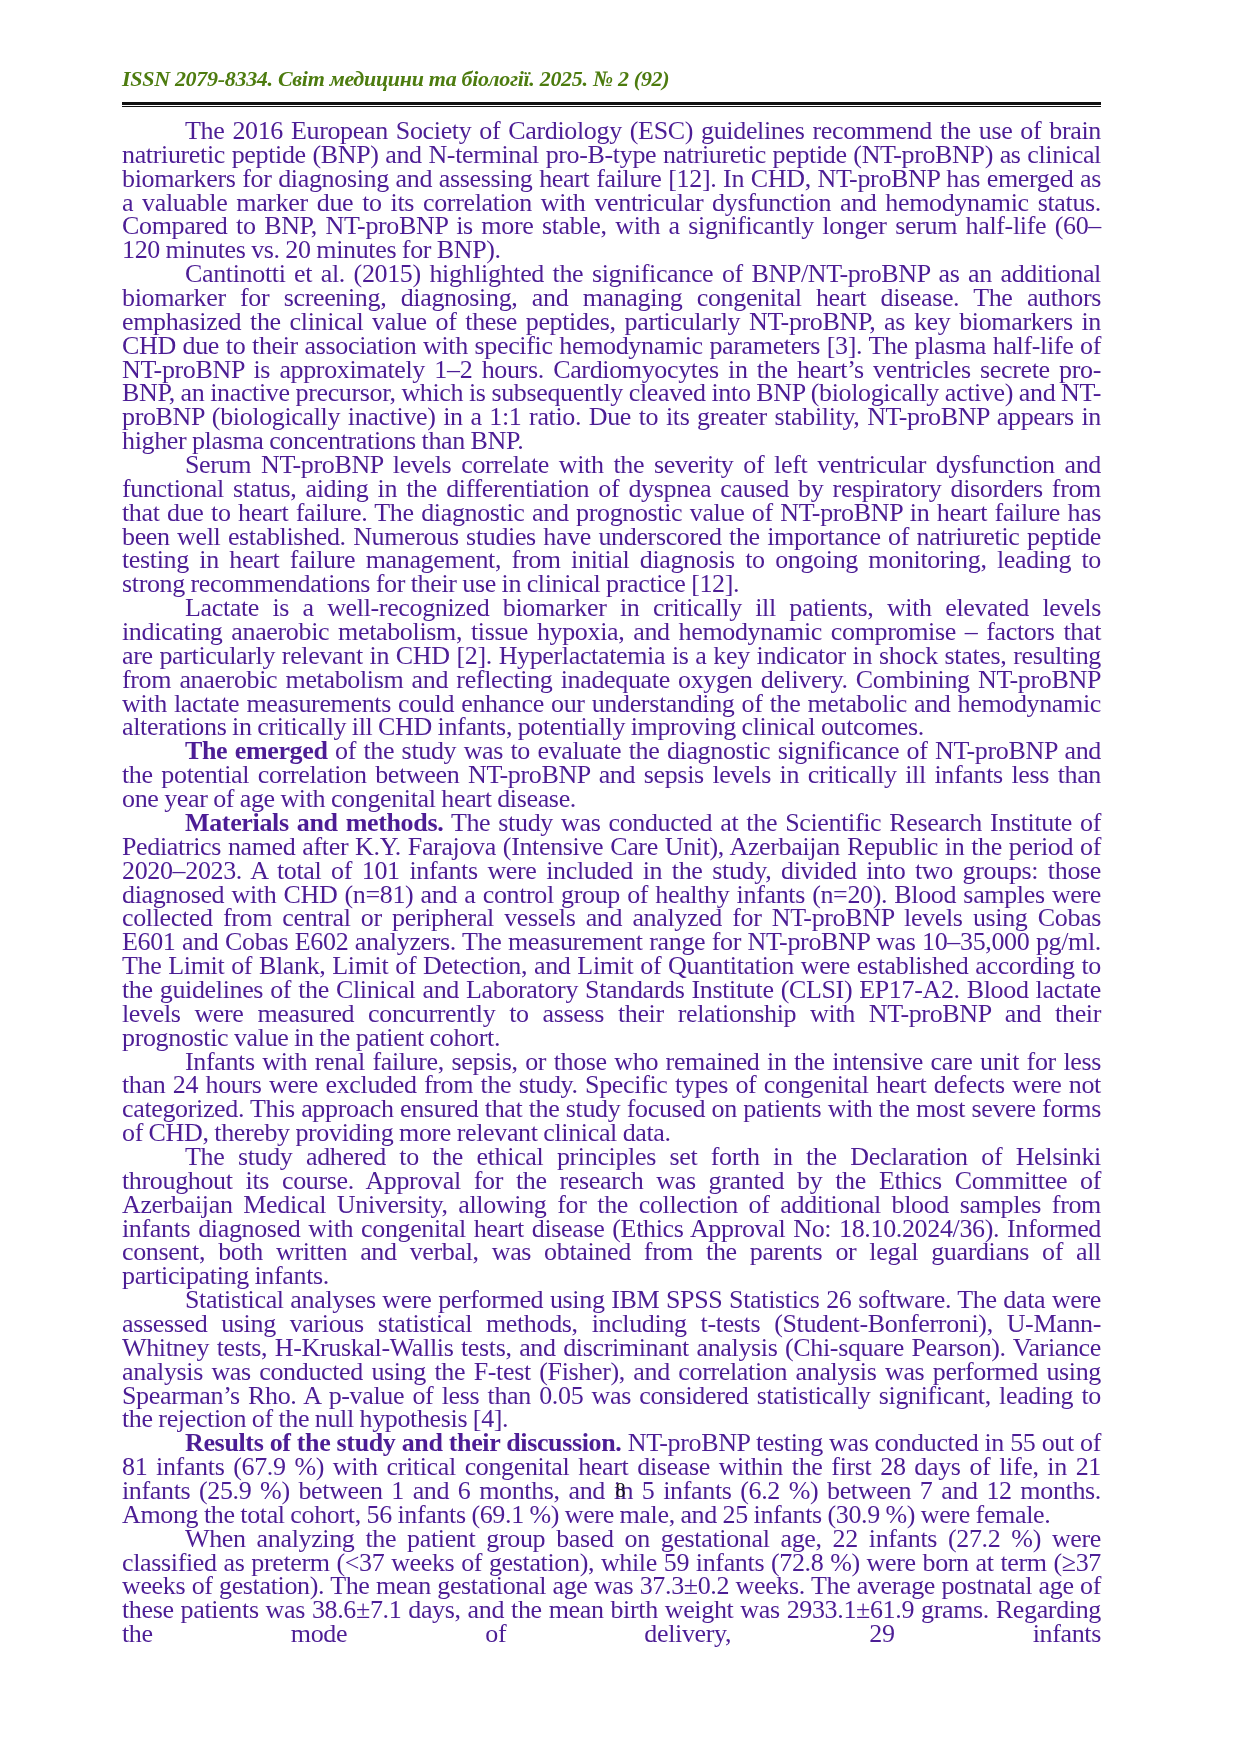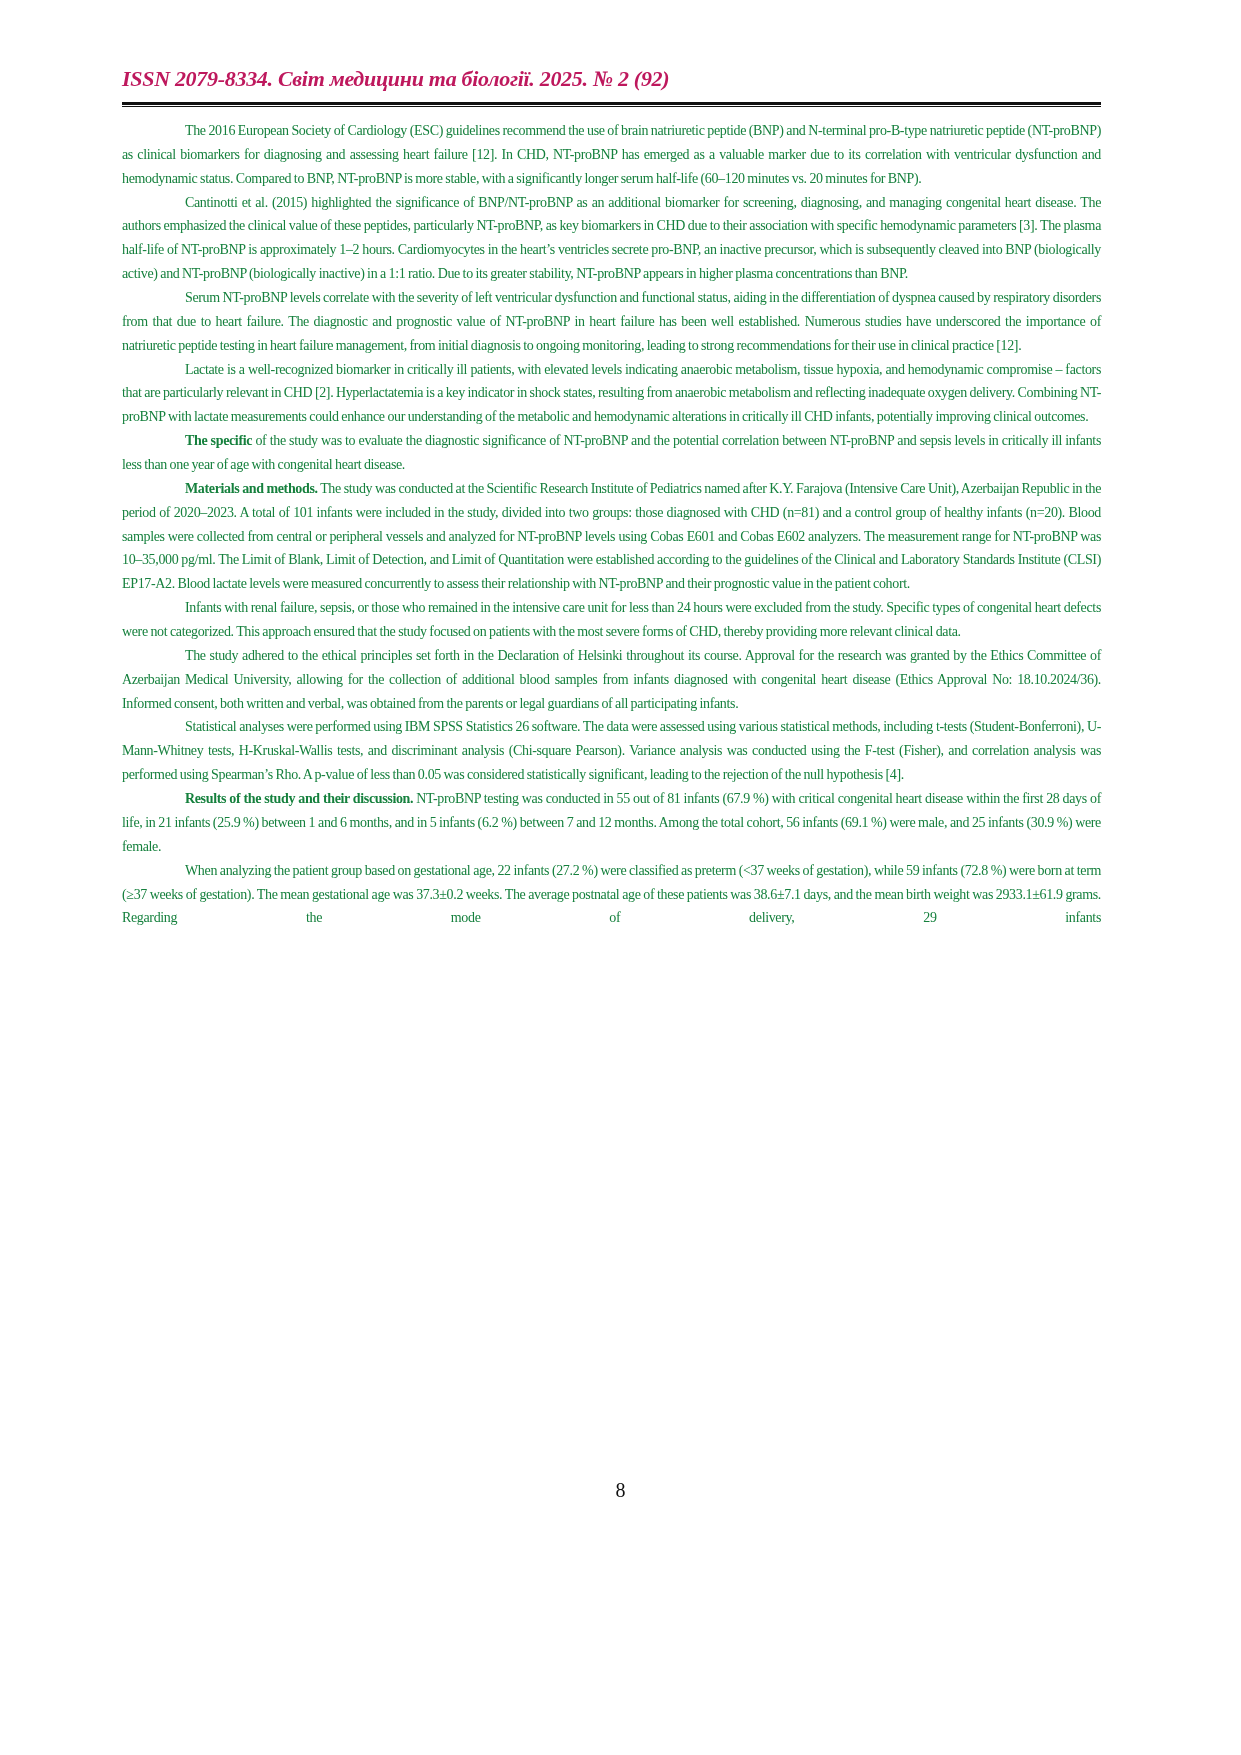--- a/index.html
+++ b/index.html
@@ -1,34 +1,34 @@
 <!DOCTYPE html>
 <html><head>
 <meta charset="utf-8">
 <style>
   html, body { margin: 0; padding: 0; background: #ffffff; }
   body { width: 1241px; height: 1755px; position: relative; overflow: hidden; }
   .page { position: absolute; left: 0; top: 0; width: 1241px; height: 1755px; background: #fff; color: #111; }
   .running-head {
     position: absolute; left: 122px; top: 66px; width: 978px;
     font-family: "Liberation Serif", serif; font-style: italic; font-weight: bold;
-    font-size: 22px; line-height: 26px; color: #be185d; letter-spacing: -0.3px;
+    font-size: 22px; line-height: 26px; color: #4d7c0f; letter-spacing: -0.3px;
   }
   .head-rule {
     position: absolute; left: 122px; top: 102px; width: 979px; height: 0;
     border-top: 3px solid #111;
   }
   .head-rule-thin {
     position: absolute; left: 122px; top: 106px; width: 979px; height: 0;
     border-top: 1px solid #111;
   }
   .body-text {
     position: absolute; left: 122px; top: 119px; width: 979px;
-    font-family: "Liberation Serif", serif; font-size: 14px; line-height: 23.86px;
-    color: #15803d;
+    font-family: "Liberation Serif", serif; font-size: 26px; line-height: 23.86px;
+    color: #4c1d95;
   }
   .body-text p {
     margin: 0; text-align: justify; text-indent: 63px; letter-spacing: -0.35px;
     word-spacing: -0.5px;
   }
   .body-text p.last-cont { text-align-last: justify; }
   .lead { font-weight: bold; }
   .page-number {
     position: absolute; left: 0; top: 1478px; width: 1241px; text-align: center;
     font-family: "Liberation Serif", serif; font-size: 20px; line-height: 24px; color: #111;
@@ -40,21 +40,21 @@
 <div class="page">
   <div class="running-head">ISSN 2079-8334. Світ медицини та біології. 2025. № 2 (92)</div>
   <div class="head-rule"></div>
   <div class="head-rule-thin"></div>
 
   <div class="body-text">
     <p><span class="lead"></span><span>The 2016 European Society of Cardiology (ESC) guidelines recommend the use of brain natriuretic peptide (BNP) and N-terminal pro-B-type natriuretic peptide (NT-proBNP) as clinical biomarkers for diagnosing and assessing heart failure [12]. In CHD, NT-proBNP has emerged as a valuable marker due to its correlation with ventricular dysfunction and hemodynamic status. Compared to BNP, NT-proBNP is more stable, with a significantly longer serum half-life (60–120 minutes vs. 20 minutes for BNP).</span></p>
     <p><span class="lead"></span><span>Cantinotti et al. (2015) highlighted the significance of BNP/NT-proBNP as an additional biomarker for screening, diagnosing, and managing congenital heart disease. The authors emphasized the clinical value of these peptides, particularly NT-proBNP, as key biomarkers in CHD due to their association with specific hemodynamic parameters [3]. The plasma half-life of NT-proBNP is approximately 1–2 hours. Cardiomyocytes in the heart’s ventricles secrete pro-BNP, an inactive precursor, which is subsequently cleaved into BNP (biologically active) and NT-proBNP (biologically inactive) in a 1:1 ratio. Due to its greater stability, NT-proBNP appears in higher plasma concentrations than BNP.</span></p>
     <p><span class="lead"></span><span>Serum NT-proBNP levels correlate with the severity of left ventricular dysfunction and functional status, aiding in the differentiation of dyspnea caused by respiratory disorders from that due to heart failure. The diagnostic and prognostic value of NT-proBNP in heart failure has been well established. Numerous studies have underscored the importance of natriuretic peptide testing in heart failure management, from initial diagnosis to ongoing monitoring, leading to strong recommendations for their use in clinical practice [12].</span></p>
     <p><span class="lead"></span><span>Lactate is a well-recognized biomarker in critically ill patients, with elevated levels indicating anaerobic metabolism, tissue hypoxia, and hemodynamic compromise – factors that are particularly relevant in CHD [2]. Hyperlactatemia is a key indicator in shock states, resulting from anaerobic metabolism and reflecting inadequate oxygen delivery. Combining NT-proBNP with lactate measurements could enhance our understanding of the metabolic and hemodynamic alterations in critically ill CHD infants, potentially improving clinical outcomes.</span></p>
-    <p><span class="lead">The specific</span><span> of the study was to evaluate the diagnostic significance of NT-proBNP and the potential correlation between NT-proBNP and sepsis levels in critically ill infants less than one year of age with congenital heart disease.</span></p>
+    <p><span class="lead">The emerged</span><span> of the study was to evaluate the diagnostic significance of NT-proBNP and the potential correlation between NT-proBNP and sepsis levels in critically ill infants less than one year of age with congenital heart disease.</span></p>
     <p><span class="lead">Materials and methods.</span><span> The study was conducted at the Scientific Research Institute of Pediatrics named after K.Y. Farajova (Intensive Care Unit), Azerbaijan Republic in the period of 2020–2023. A total of 101 infants were included in the study, divided into two groups: those diagnosed with CHD (n=81) and a control group of healthy infants (n=20). Blood samples were collected from central or peripheral vessels and analyzed for NT-proBNP levels using Cobas E601 and Cobas E602 analyzers. The measurement range for NT-proBNP was 10–35,000 pg/ml. The Limit of Blank, Limit of Detection, and Limit of Quantitation were established according to the guidelines of the Clinical and Laboratory Standards Institute (CLSI) EP17-A2. Blood lactate levels were measured concurrently to assess their relationship with NT-proBNP and their prognostic value in the patient cohort.</span></p>
     <p><span class="lead"></span><span>Infants with renal failure, sepsis, or those who remained in the intensive care unit for less than 24 hours were excluded from the study. Specific types of congenital heart defects were not categorized. This approach ensured that the study focused on patients with the most severe forms of CHD, thereby providing more relevant clinical data.</span></p>
     <p><span class="lead"></span><span>The study adhered to the ethical principles set forth in the Declaration of Helsinki throughout its course. Approval for the research was granted by the Ethics Committee of Azerbaijan Medical University, allowing for the collection of additional blood samples from infants diagnosed with congenital heart disease (Ethics Approval No: 18.10.2024/36). Informed consent, both written and verbal, was obtained from the parents or legal guardians of all participating infants.</span></p>
     <p><span class="lead"></span><span>Statistical analyses were performed using IBM SPSS Statistics 26 software. The data were assessed using various statistical methods, including t-tests (Student-Bonferroni), U-Mann-Whitney tests, H-Kruskal-Wallis tests, and discriminant analysis (Chi-square Pearson). Variance analysis was conducted using the F-test (Fisher), and correlation analysis was performed using Spearman’s Rho. A p-value of less than 0.05 was considered statistically significant, leading to the rejection of the null hypothesis [4].</span></p>
     <p><span class="lead">Results of the study and their discussion.</span><span> NT-proBNP testing was conducted in 55 out of 81 infants (67.9 %) with critical congenital heart disease within the first 28 days of life, in 21 infants (25.9 %) between 1 and 6 months, and in 5 infants (6.2 %) between 7 and 12 months. Among the total cohort, 56 infants (69.1 %) were male, and 25 infants (30.9 %) were female.</span></p>
     <p class="last-cont"><span class="lead"></span><span>When analyzing the patient group based on gestational age, 22 infants (27.2 %) were classified as preterm (&lt;37 weeks of gestation), while 59 infants (72.8 %) were born at term (≥37 weeks of gestation). The mean gestational age was 37.3±0.2 weeks. The average postnatal age of these patients was 38.6±7.1 days, and the mean birth weight was 2933.1±61.9 grams. Regarding the mode of delivery, 29 infants</span></p>
   </div>
 
   <div class="page-number">8</div>
 </div>

